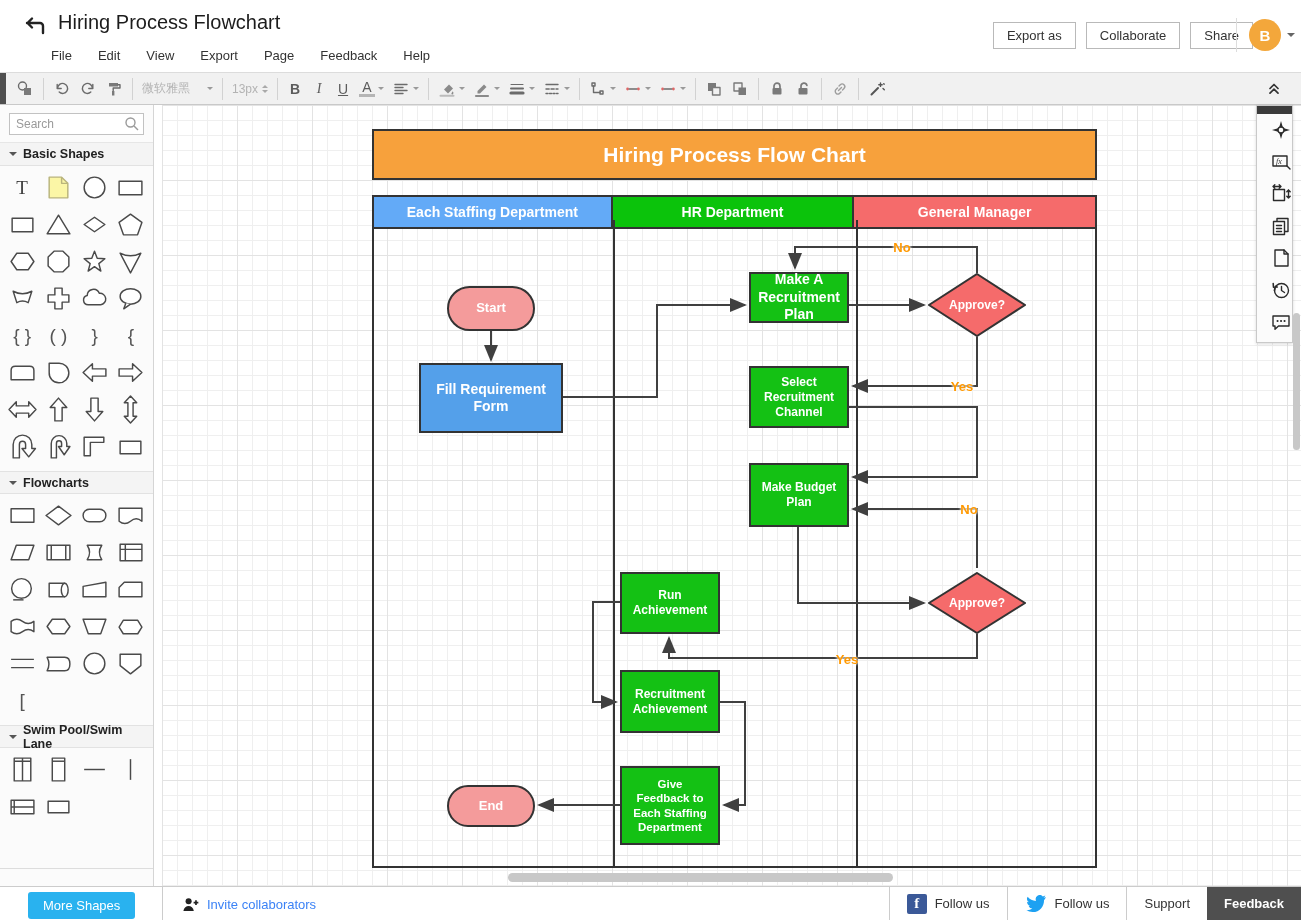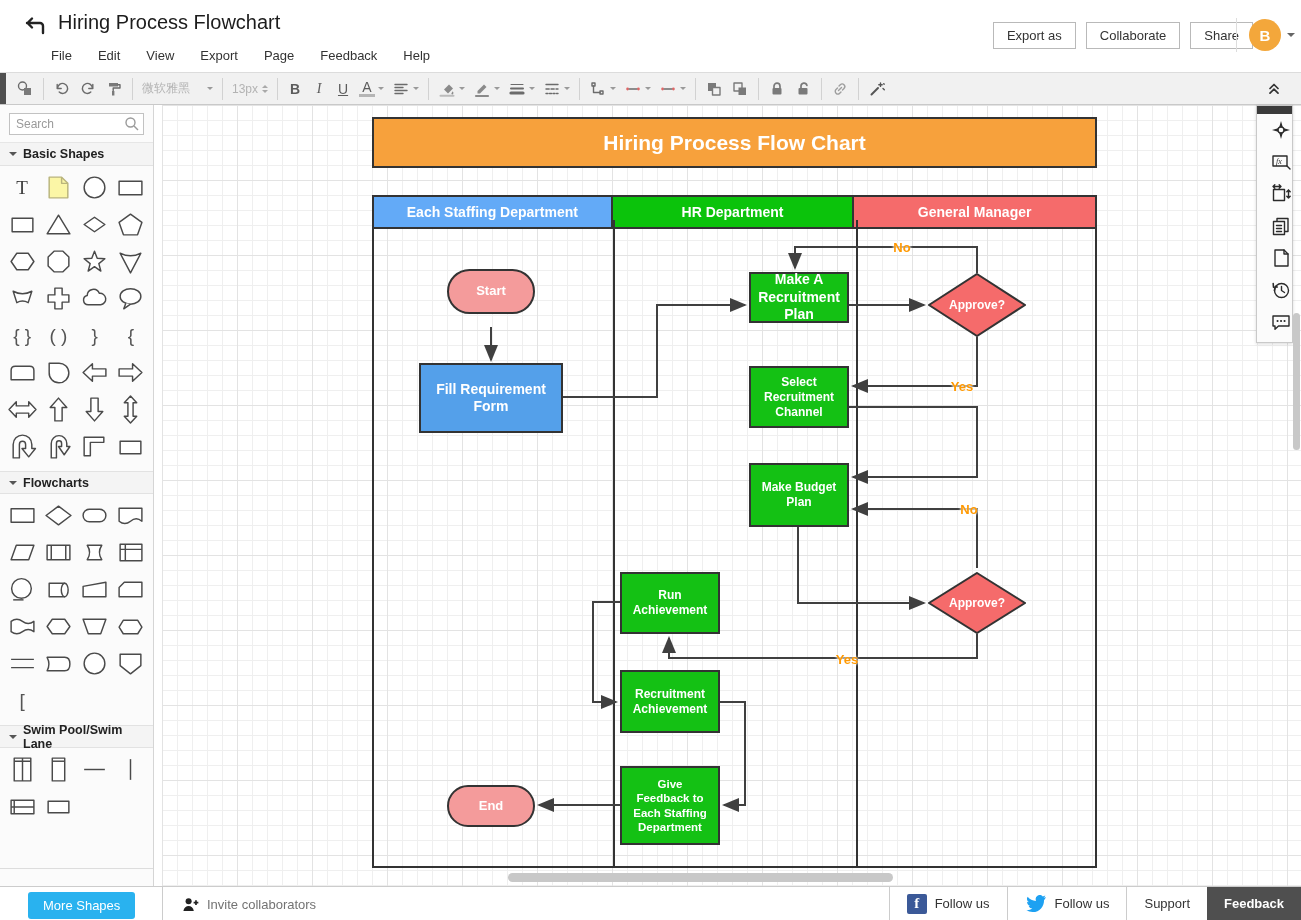--- a/index.html
+++ b/index.html
@@ -84,21 +84,21 @@
   #right-panel { position:absolute; left:1256px; top:105px; width:37px; height:238px; background:#fbfbfb; border:1px solid #c9c9c9; box-shadow:0 1px 3px rgba(0,0,0,.15); }
   #right-panel-grip { height:8px; background:#3b3b3b; }
   .rp-btn { height:32px; display:flex; align-items:center; justify-content:flex-end; cursor:pointer; }
   .rp-btn svg { stroke:#2b2b2b; fill:none; stroke-width:1.4; }
 
   
   #footer { position:absolute; left:0; top:886px; width:100%; height:40px; background:#fff; border-top:1px solid #ccc; display:flex; align-items:stretch; }
   #more-shapes { position:absolute; left:28px; top:5px; background:#29b2ef; color:#fff; border:none; border-radius:3px; font-size:13px; padding:6px 15px; cursor:pointer; font-family:inherit; }
   #footer-left-divider { position:absolute; left:162px; top:0; width:1px; height:34px; background:#ccc; }
   #invite { position:absolute; left:181px; top:0; height:34px; display:flex; align-items:center; gap:7px; cursor:pointer; }
-  #invite span { font-size:13px; color:#737373; }
+  #invite span { font-size:13px; color:#3b82f6; }
   #footer-right { position:absolute; right:0; top:0; height:33px; display:flex; align-items:stretch; }
   .foot-btn { display:flex; align-items:center; gap:8px; padding:0 17px; border-left:1px solid #ccc; font-size:13px; color:#333; cursor:pointer; }
   .foot-btn.dark { background:#4f4f4f; color:#fff; font-weight:bold; border-left:none; }
   .fb-badge { width:20px; height:20px; background:#3b5998; border-radius:2px; color:#fff; display:flex; align-items:center; justify-content:center; font-family:"Liberation Serif",serif; font-weight:bold; font-size:15px; }
 </style>
 </head>
 <body>
 
 <div id="app">
 
@@ -615,21 +615,21 @@
             <svg width="29" height="29" viewBox="0 0 28 28" fill="#fff" stroke="#4a4a4a" stroke-width="1.4" stroke-linejoin="round">
               <rect x="4" y="9" width="20" height="11"></rect>
             </svg>
           </div>
         </div>
       </div>
     <div id="sidebar-bottom-line"></div>
   </div>
 
   <div id="canvas">
-    <div id="banner" style="background: rgb(247, 161, 60);">Hiring Process Flow Chart</div>
+    <div id="banner" style="background: rgb(247, 161, 60); margin-top: 12px;">Hiring Process Flow Chart</div>
     <div id="pool-header">
         <div class="lane-head" style="width: 240px; background: rgb(99, 170, 247);">Each Staffing Department</div>
         <div class="lane-head" style="width: 243px; background: rgb(11, 195, 11);">HR Department</div>
         <div class="lane-head" style="width: 242px; background: rgb(245, 107, 107);">General Manager</div>
       </div>
     <div id="pool-body">
         <div class="lane-divider" style="left: 239px;"></div>
         <div class="lane-divider" style="left: 482px;"></div>
       </div>
     <svg id="edges" viewBox="0 0 1139 781">
@@ -645,21 +645,21 @@
         <polyline points="815,232 815,281 691,281" fill="none" stroke="#404040" stroke-width="2" marker-end="url(#arrow)"></polyline>
         <polyline points="687,302 815,302 815,372 691,372" fill="none" stroke="#404040" stroke-width="2" marker-end="url(#arrow)"></polyline>
         <polyline points="815,463 815,404 691,404" fill="none" stroke="#404040" stroke-width="2" marker-end="url(#arrow)"></polyline>
         <polyline points="636,422 636,498 762,498" fill="none" stroke="#404040" stroke-width="2" marker-end="url(#arrow)"></polyline>
         <polyline points="815,529 815,553 507,553 507,533" fill="none" stroke="#404040" stroke-width="2" marker-end="url(#arrow)"></polyline>
         <polyline points="458,497 431,497 431,597 454,597" fill="none" stroke="#404040" stroke-width="2" marker-end="url(#arrow)"></polyline>
         <polyline points="558,597 583,597 583,700 562,700" fill="none" stroke="#404040" stroke-width="2" marker-end="url(#arrow)"></polyline>
         <polyline points="458,700 377,700" fill="none" stroke="#404040" stroke-width="2" marker-end="url(#arrow)"></polyline>
       </svg>
     <div id="nodes">
-        <div class="node" style="left: 285px; top: 164px; width: 88px; height: 45px; font-size: 13px; background: rgb(244, 155, 155); border-radius: 22.5px;">Start</div>
+        <div class="node" style="left: 285px; top: 181px; width: 88px; height: 45px; font-size: 13px; background: rgb(244, 155, 155); border-radius: 22.5px;">Start</div>
         <div class="node" style="left: 257px; top: 258px; width: 144px; height: 70px; font-size: 14px; background: rgb(84, 160, 234);">Fill Requirement
 Form</div>
         <div class="node" style="left: 587px; top: 167px; width: 100px; height: 51px; font-size: 14px; background: rgb(20, 193, 20);">Make A
 Recruitment
 Plan</div>
         <div class="node diamond" style="left: 766px; top: 168px; width: 98px; height: 64px; font-size: 12px;"><svg width="98" height="64">
             <polygon points="49,1 97,32 49,63 1,32" fill="#f56b6b" stroke="#333" stroke-width="2"></polygon>
           </svg><span>Approve?</span></div>
         <div class="node" style="left: 587px; top: 261px; width: 100px; height: 62px; font-size: 12px; background: rgb(20, 193, 20);">Select
 Recruitment

